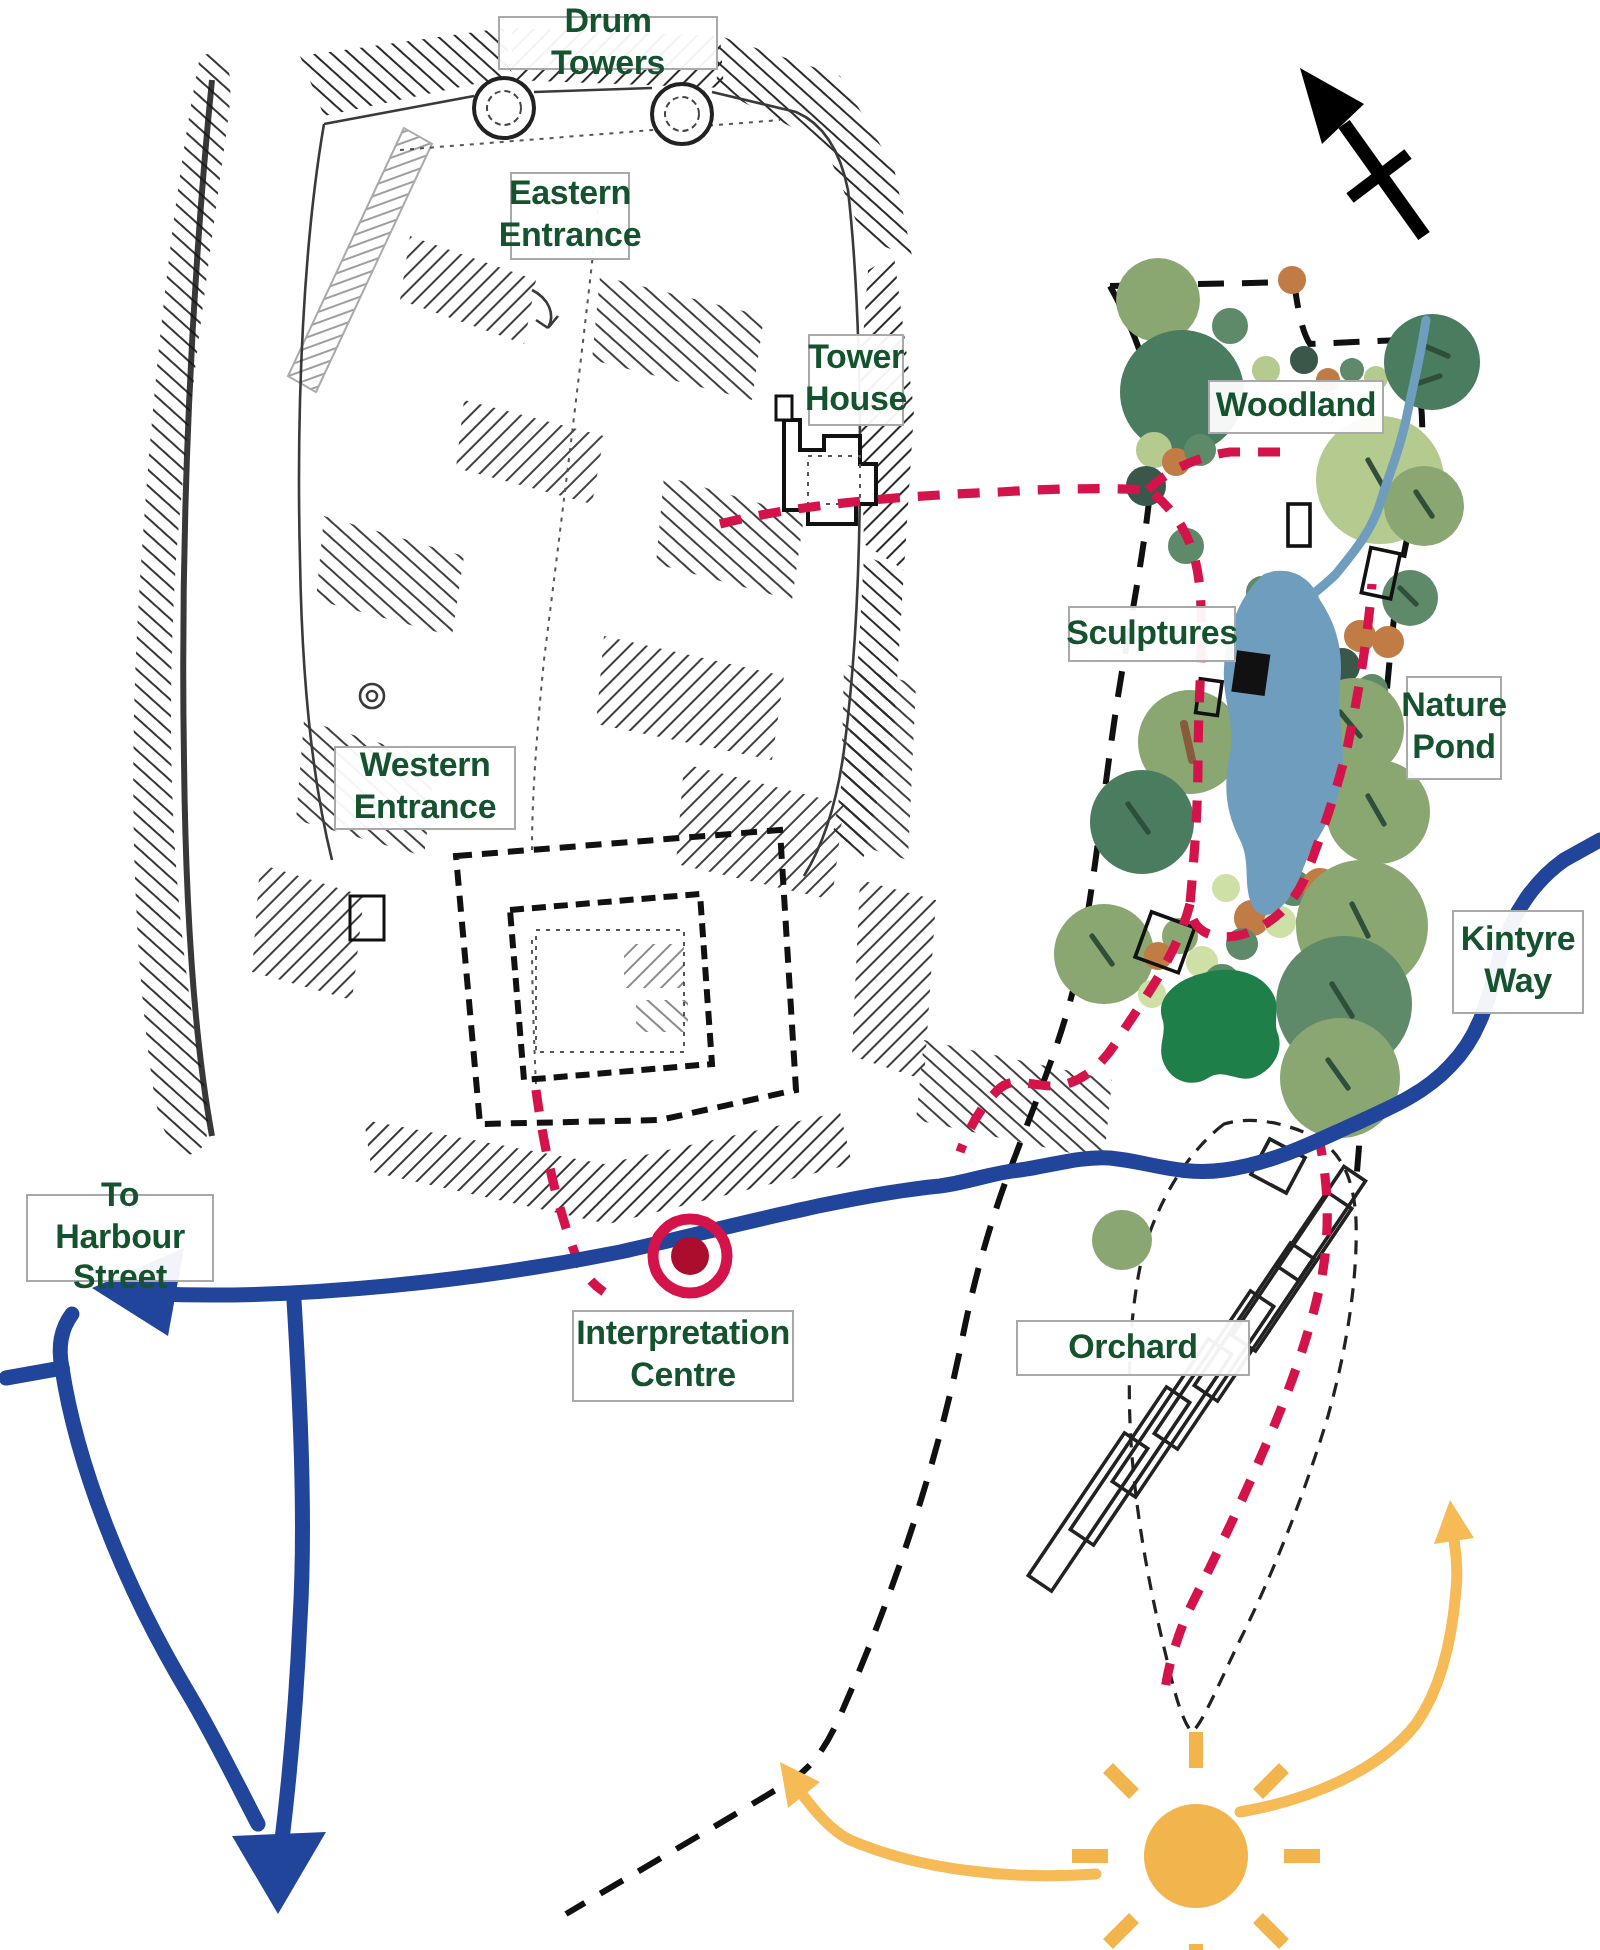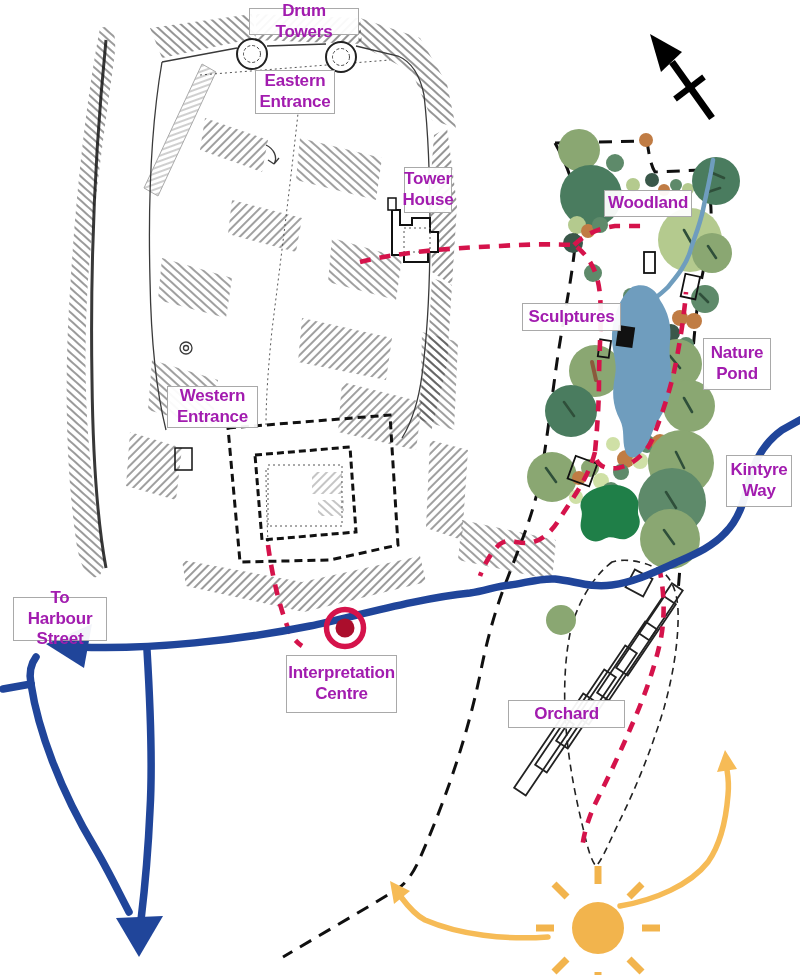--- a/index.html
+++ b/index.html
@@ -1,20 +1,20 @@
 <!DOCTYPE html>
 <html><head>
 <meta charset="utf-8">
 <style>
   html,body{margin:0;padding:0;background:#fff;}
   .stage{position:relative;width:800px;height:975px;background:#fff;overflow:hidden;
          font-family:"Liberation Sans",sans-serif;}
   .stage svg{position:absolute;left:0;top:0;}
   .maplabel{position:absolute;box-sizing:border-box;background:rgba(255,255,255,0.94);
-    border:1px solid #a9a9a9;color:#a21caf;font-weight:bold;font-size:17px;line-height:1.22;
+    border:1px solid #a9a9a9;color:#14532d;font-weight:bold;font-size:17px;line-height:1.22;
     text-align:center;white-space:pre-line;display:flex;align-items:center;justify-content:center;
     padding:1px 3px;letter-spacing:-0.2px;}
   
   .t-dark{fill:#4a7c5f}.t-mid{fill:#5e8a6a}.t-sage{fill:#8aa772}.t-light{fill:#b4ca8e}
   .t-pale{fill:#cfe0a6}.t-teal{fill:#3a584a}.t-brown{fill:#c07c44}
   .tick{stroke:#2f4f3a;stroke-width:2.6;stroke-linecap:round;fill:none}
   .ink{stroke:#3a3a3a;stroke-width:1.3;fill:none}
   .dot{stroke:#555;stroke-width:1;fill:none;stroke-dasharray:2 3}
 </style>
 </head>
@@ -257,30 +257,30 @@
   </g>
 
   <g stroke="#000" fill="#000">
     <line x1="712" y1="118" x2="672" y2="62" stroke-width="7"></line>
     <polygon points="650,34 682,52 661,72" stroke="none"></polygon>
     <line x1="704" y1="77" x2="675" y2="99" stroke-width="6"></line>
   </g>
 </svg>
 
 <div class="maplabel" style="left:249px;top:8px;width:110px;height:27px">Drum Towers</div>
-<div class="maplabel" style="left:255px;top:70px;width:80px;height:44px">Eastern
+<div class="maplabel" style="left:255px;top:86px;width:60px;height:44px">Eastern
 Entrance</div>
 <div class="maplabel" style="left:404px;top:167px;width:48px;height:46px">Tower
 House</div>
 <div class="maplabel" style="left:604px;top:190px;width:88px;height:27px">Woodland</div>
-<div class="maplabel" style="left:522px;top:303px;width:99px;height:28px">Sculptures</div>
-<div class="maplabel" style="left:703px;top:338px;width:68px;height:52px">Nature
+<div class="maplabel" style="left:534px;top:303px;width:84px;height:28px">Sculptures</div>
+<div class="maplabel" style="left:703px;top:338px;width:48px;height:52px">Nature
 Pond</div>
-<div class="maplabel" style="left:167px;top:386px;width:91px;height:42px">Western
+<div class="maplabel" style="left:167px;top:373px;width:91px;height:42px">Western
 Entrance</div>
 <div class="maplabel" style="left:726px;top:455px;width:66px;height:52px">Kintyre
 Way</div>
 <div class="maplabel" style="left:13px;top:597px;width:94px;height:44px">To Harbour
 Street</div>
-<div class="maplabel" style="left:286px;top:655px;width:111px;height:58px">Interpretation
+<div class="maplabel" style="left:286px;top:655px;width:111px;height:46px">Interpretation
 Centre</div>
-<div class="maplabel" style="left:508px;top:700px;width:117px;height:28px">Orchard</div>
+<div class="maplabel" style="left:508px;top:660px;width:117px;height:28px">Orchard</div>
 </div>
 
 </body></html>

